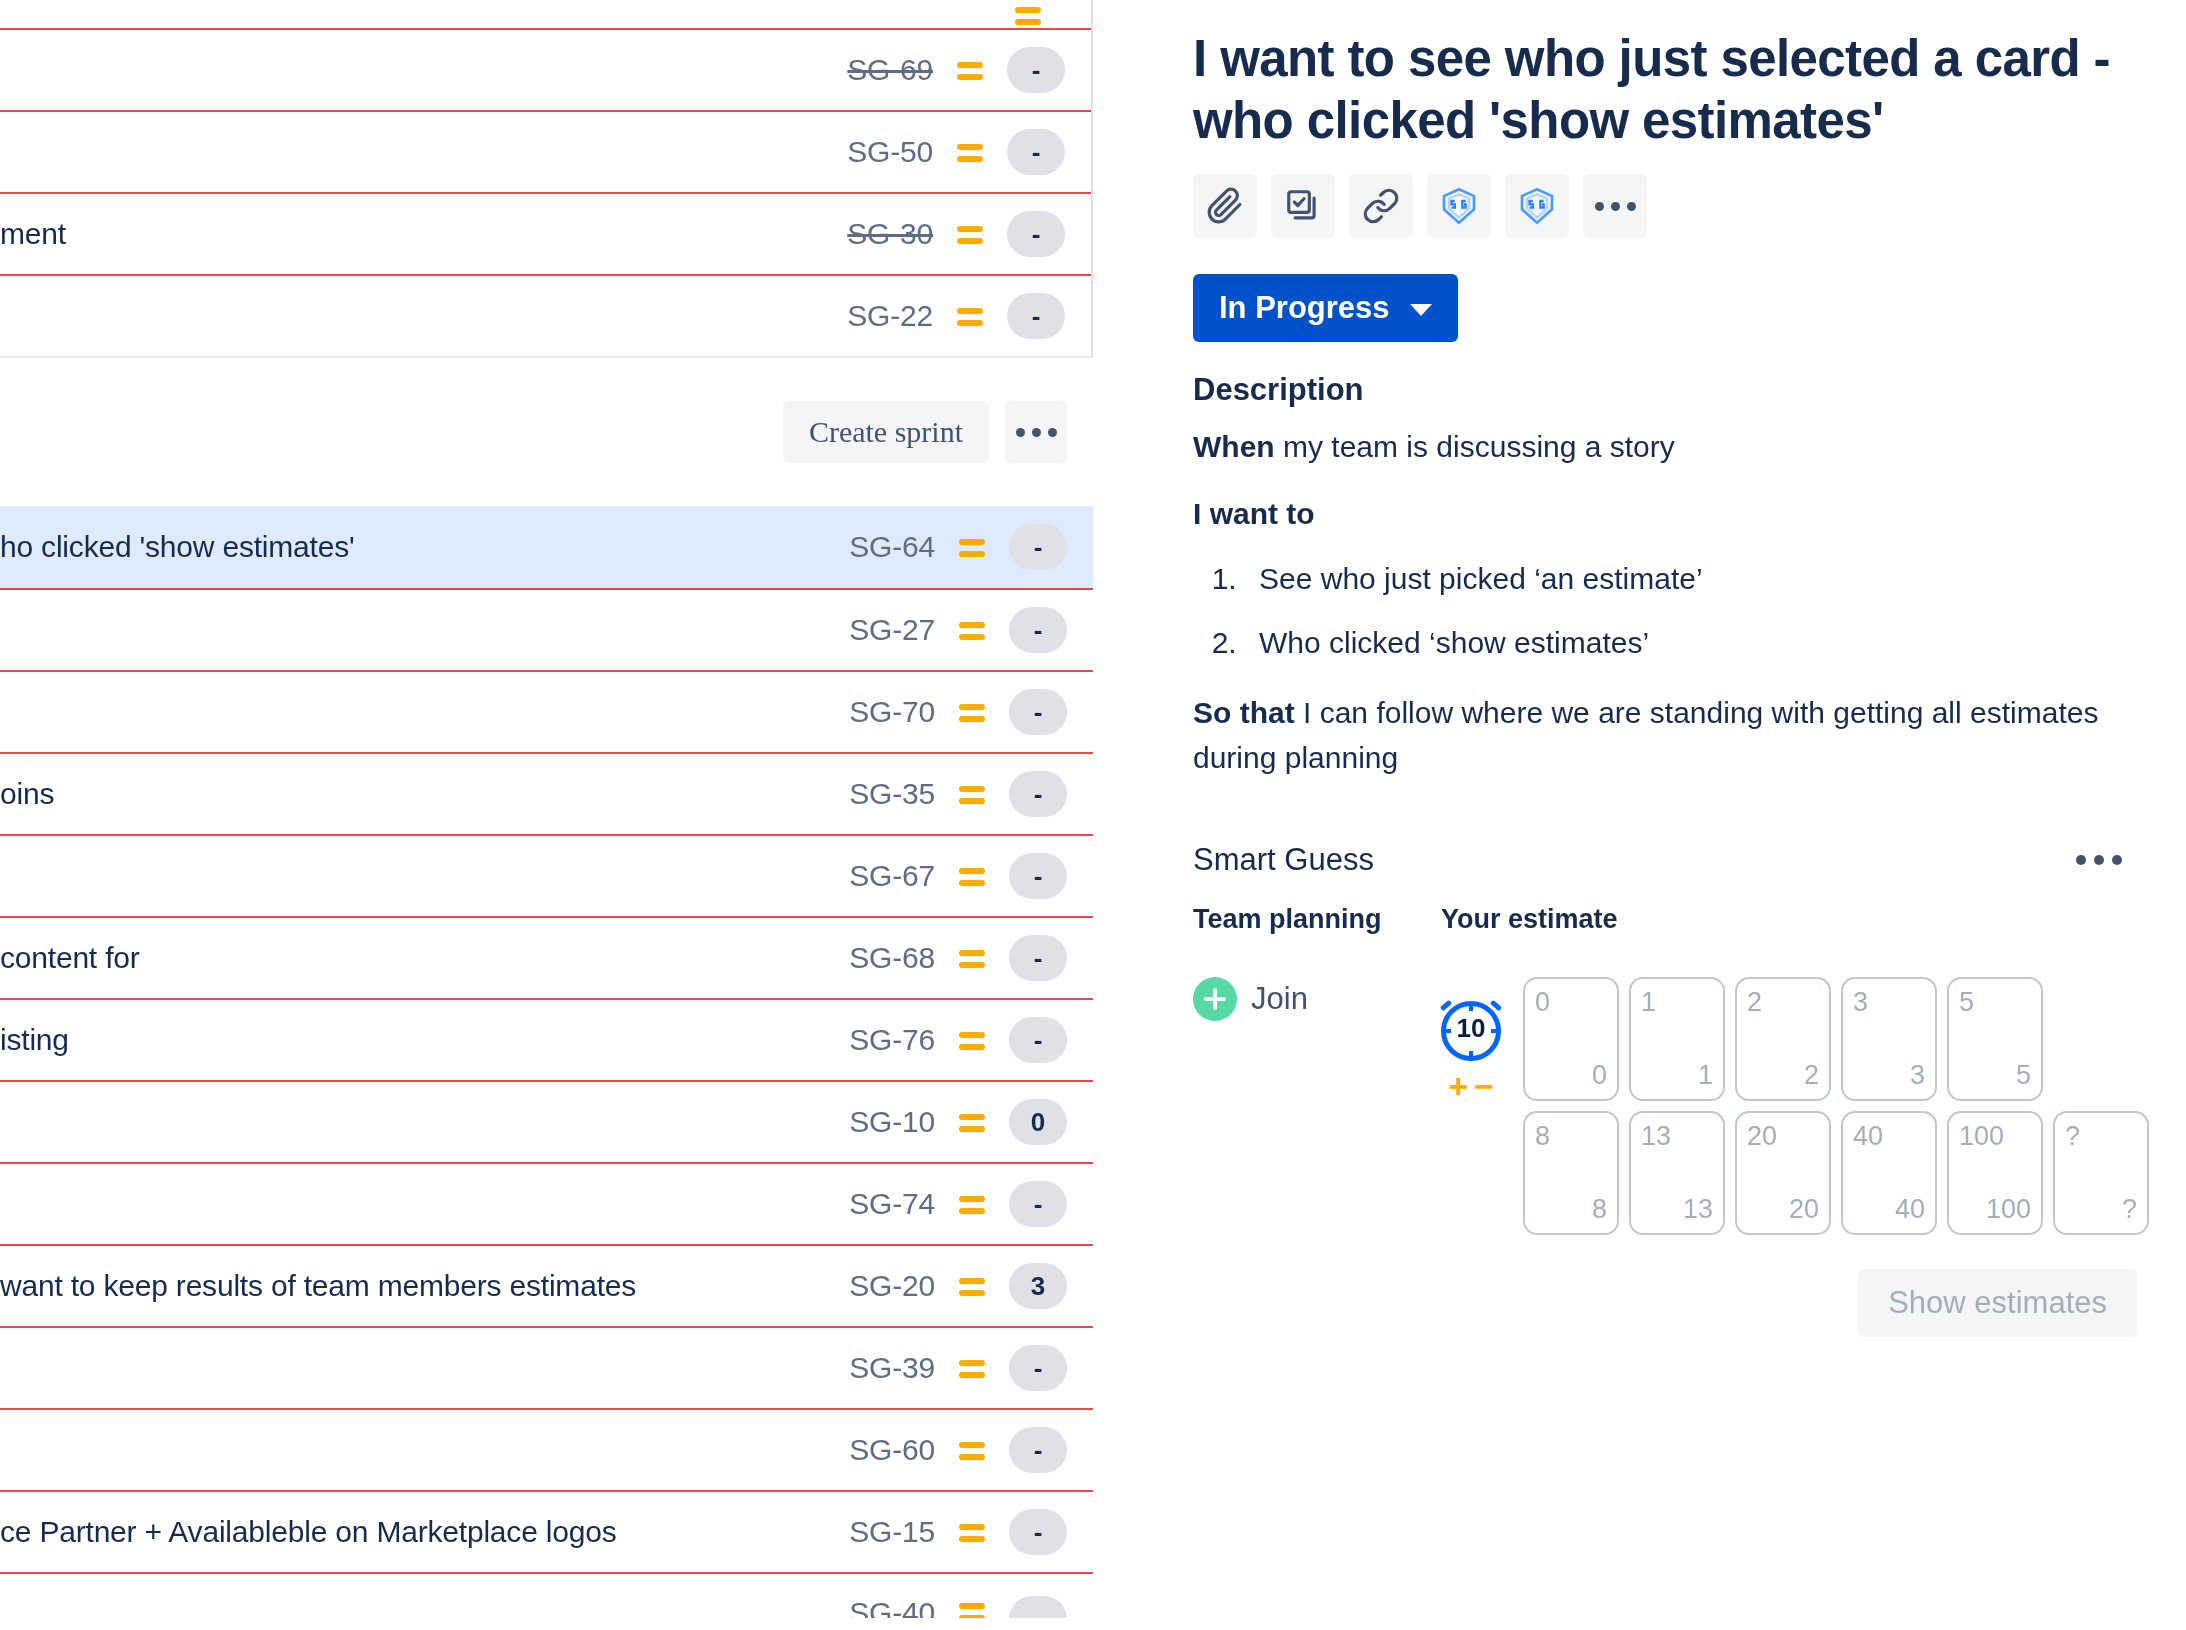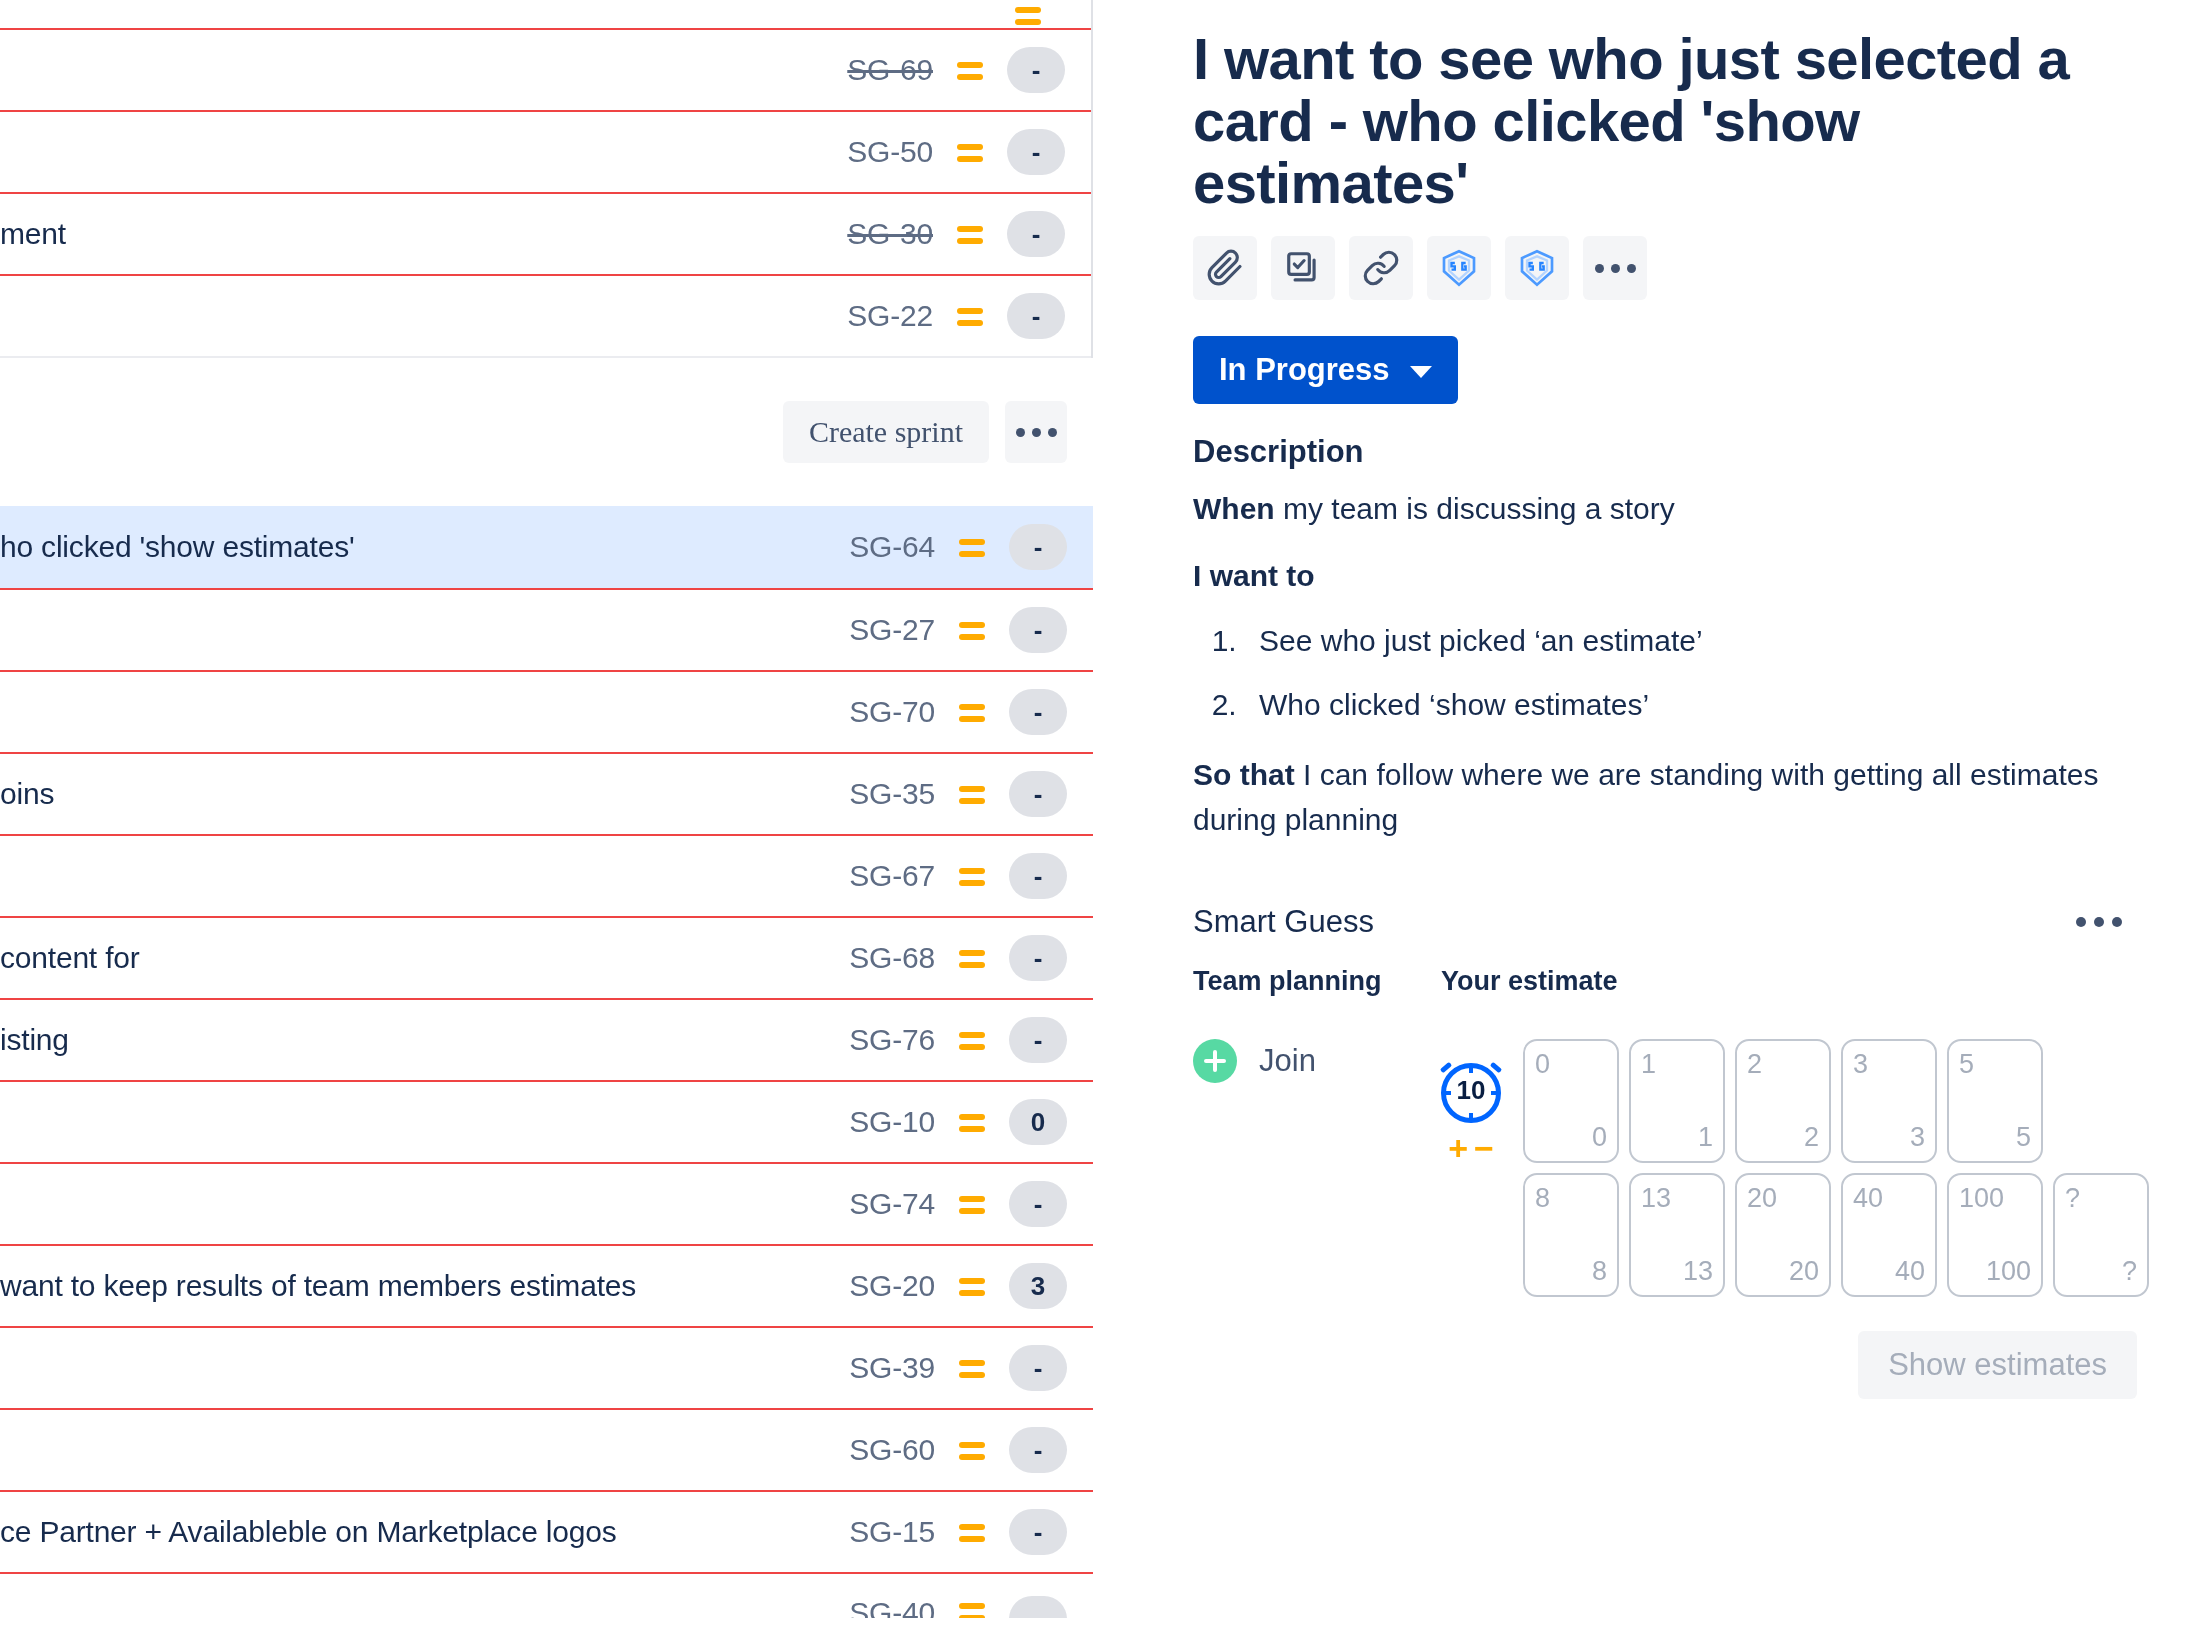--- a/index.html
+++ b/index.html
@@ -125,21 +125,21 @@
   
   .detail {
     position: relative;
     flex: 1 1 auto;
     height: 1630px;
     background: #fff;
     padding: 28px 56px 0 100px;
     overflow: hidden;
   }
   .issue-title {
-    font-size: 58px;
+    font-size: 51px;
     line-height: 62px;
     font-weight: bold;
     color: #172b4d;
     letter-spacing: -0.6px;
     margin-bottom: 22px;
   }
 
   .tool-row { display: flex; align-items: center; gap: 14px; margin-bottom: 36px; }
   .tool-btn {
     width: 64px; height: 64px;
@@ -182,21 +182,21 @@
   .sg-head { display: flex; align-items: center; justify-content: space-between; margin-bottom: 26px; }
   .sg-title { font-size: 31px; font-weight: normal; color: #172b4d; }
   .sg-more { display: flex; gap: 8px; cursor: pointer; padding: 8px; }
   .sg-more .dot { width: 10px; height: 10px; background: #42526e; }
 
   .sg-cols { display: flex; }
   .sg-col-left { width: 248px; flex: 0 0 248px; }
   .sg-col-right { flex: 1 1 auto; }
   .sg-label { font-size: 27px; font-weight: bold; color: #172b4d; margin-bottom: 42px; }
 
-  .join-row { display: flex; align-items: center; gap: 22px; cursor: pointer; }
+  .join-row { display: flex; align-items: center; gap: 14px; cursor: pointer; }
   .join-circle {
     width: 44px; height: 44px; border-radius: 50%;
     background: #57d9a3; position: relative; flex: 0 0 44px;
   }
   .join-circle::before, .join-circle::after {
     content: ""; position: absolute; background: #fff; border-radius: 2px;
   }
   .join-circle::before { left: 11px; top: 20px; width: 22px; height: 4px; }
   .join-circle::after { left: 20px; top: 11px; width: 4px; height: 22px; }
   .join-label { font-size: 31px; color: #42526e; }

